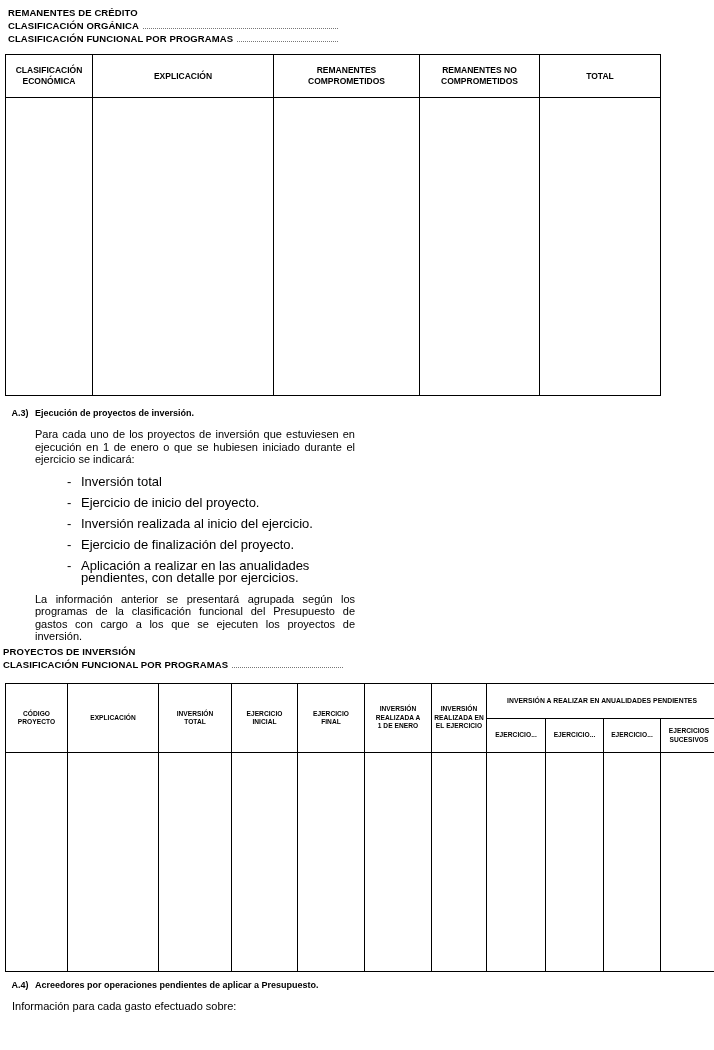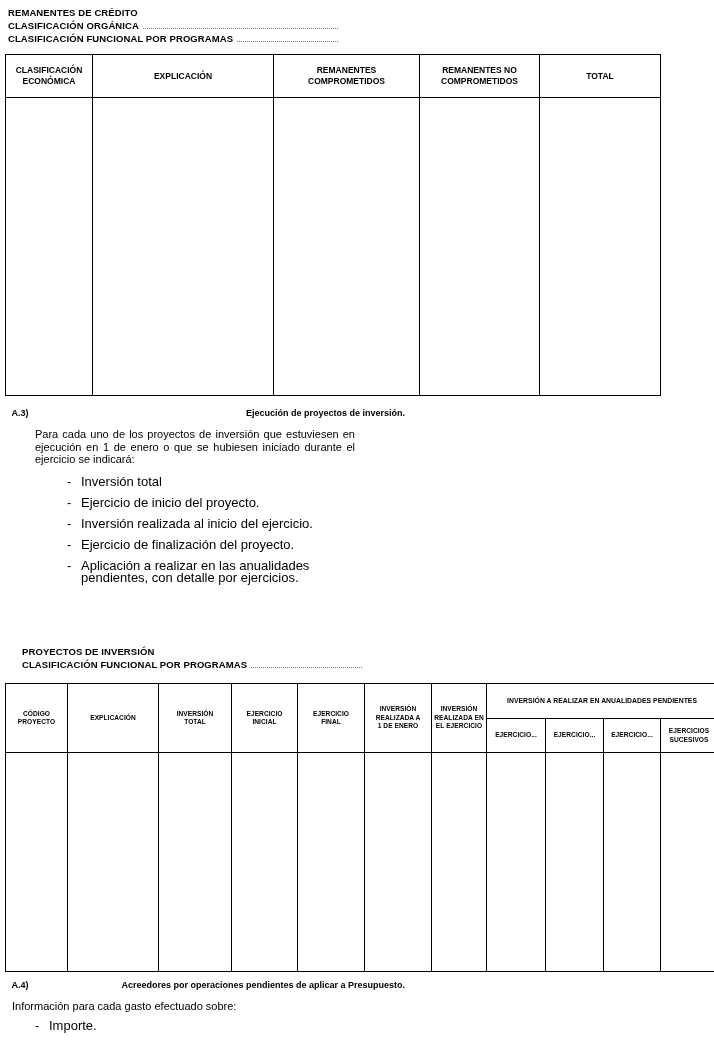--- a/index.html
+++ b/index.html
@@ -95,21 +95,21 @@
     font-size: 8.6px;
     line-height: 12px;
   }
   .sec-title {
     display: flex;
     font-weight: bold;
     font-size: 9px;
     margin-bottom: 9px;
   }
   .sec-title .tag { width: 30px; flex: 0 0 30px; text-align: center; }
-  .sec-title .name { flex: 1 1 auto; text-align: right; }
+  .sec-title .name { flex: 1 1 auto; }
 
   .para {
     margin-left: 30px;
     text-align: justify;
     margin-bottom: 10px;
     font-size: 11px;
     line-height: 12.5px;
   }
   .para-narrow { width: 320px; }
   .para-wide { width: 320px; }
@@ -202,23 +202,24 @@
       <span class="name">Ejecución de proyectos de inversión.</span>
     </div>
     <div class="para para-narrow">Para cada uno de los proyectos de inversión que estuviesen en ejecución en 1 de enero o que se hubiesen iniciado durante el ejercicio se indicará:</div>
     <ul class="dash-list deep-list">
       <li>Inversión total</li>
       <li>Ejercicio de inicio del proyecto.</li>
       <li>Inversión realizada al  inicio del ejercicio.</li>
       <li>Ejercicio de finalización del proyecto.</li>
       <li>Aplicación a realizar en las anualidades pendientes, con detalle por ejercicios.</li>
     </ul>
+    <div class="para para-wide" style="margin-top:4px;">La información anterior se presentará agrupada según los programas de la clasificación funcional del Presupuesto de gastos con cargo a los que se ejecuten los proyectos de inversión.</div>
   </div>
 
-  <div class="heading-block" style="left:22px; top:645px; width:340px;">
+  <div class="heading-block" style="left:3px; top:645px; width:340px;">
     <div class="heading-line">
       <span class="txt">PROYECTOS DE INVERSIÓN</span>
     </div>
     <div class="heading-line">
       <span class="txt">CLASIFICACIÓN FUNCIONAL POR PROGRAMAS</span>
       <span class="leader"></span>
     </div>
   </div>
 
   <table id="table-proyectos" class="doc-table">
@@ -301,17 +302,16 @@
     </tbody>
   </table>
 
   <div class="section" style="left:5px; top:979px; width:400px;">
     <div class="sec-title">
       <span class="tag">A.4)</span>
       <span class="name">Acreedores por operaciones pendientes de aplicar a Presupuesto.</span>
     </div>
     <div class="para" style="margin-bottom:7px;margin-left:7px;">Información para cada gasto efectuado sobre:</div>
     <ul class="dash-list shallow-list">
-      <li>Importe.</li>
     </ul>
   </div>
 
 </div>
 
 </body></html>

